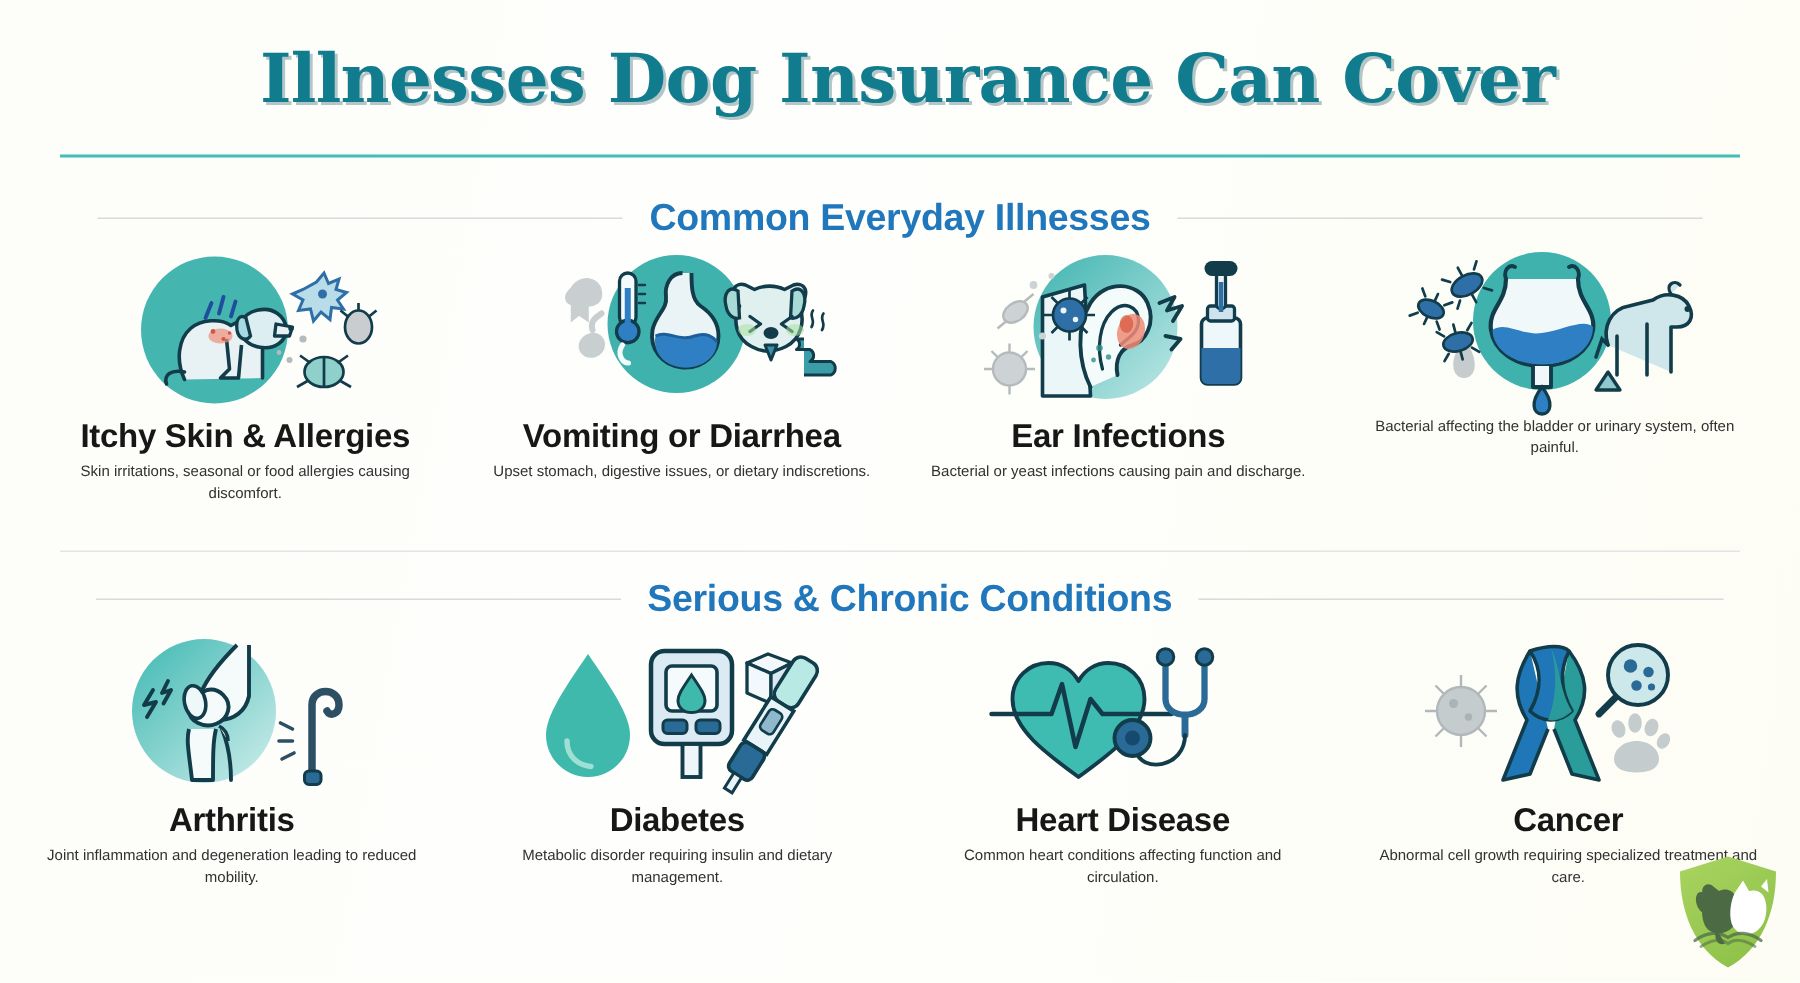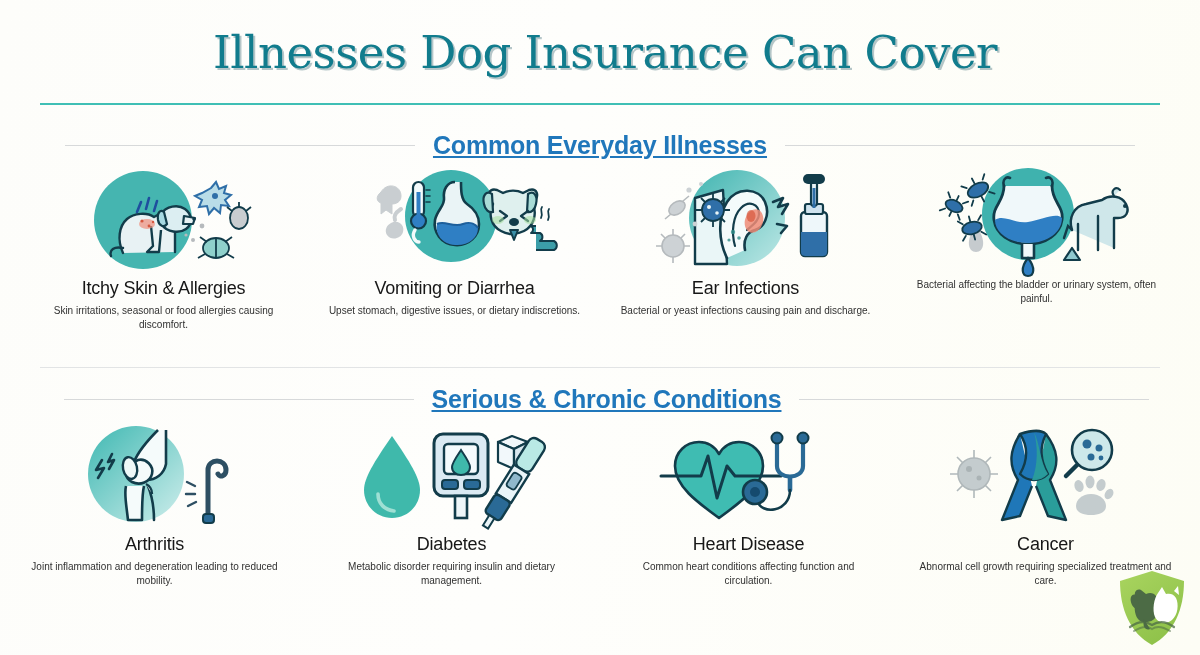--- a/index.html
+++ b/index.html
@@ -25,21 +25,21 @@
     overflow: hidden;
   }
 
   
   .title-wrap {
     padding-top: 28px;
     text-align: center;
   }
   .main-title {
     font-family: "DejaVu Serif", "Liberation Serif", serif;
-    font-weight: normal;
+    font-weight: bold;
     font-size: 45px;
     letter-spacing: -0.5px;
     color: #117c8d;
     text-shadow: 2px 2px 0 rgba(12, 70, 84, 0.30);
     line-height: 1.1;
     white-space: nowrap;
     margin-left: 10px;
   }
 
   .title-rule {
@@ -65,21 +65,20 @@
     background: #d7d9da;
     max-width: 350px;
   }
   .section-head .label {
     font-family: "Liberation Sans", sans-serif;
     font-weight: bold;
     font-size: 25px;
     color: #2077bb;
     white-space: nowrap;
     letter-spacing: -0.2px;
-    text-decoration: underline;
   }
 
   .sec1-head { position: absolute; top: 131px; left: 40px; right: 40px; }
   .sec2-head { position: absolute; top: 385px; left: 40px; right: 27px; }
 
   .mid-divider {
     position: absolute;
     left: 40px; right: 40px;
     top: 367px;
     height: 1px;
@@ -108,22 +107,22 @@
     height: 104px;
     width: 100%;
     display: flex;
     align-items: center;
     justify-content: center;
     margin-bottom: 6px;
   }
   .icon-area svg { display: block; overflow: visible; }
 
   .card-title {
-    font-size: 18px;
-    font-weight: normal;
+    font-size: 22px;
+    font-weight: bold;
     color: #171717;
     text-align: center;
     line-height: 1.2;
     margin-bottom: 4px;
     letter-spacing: -0.2px;
   }
   .card-desc {
     font-size: 10px;
     color: #313131;
     text-align: center;

